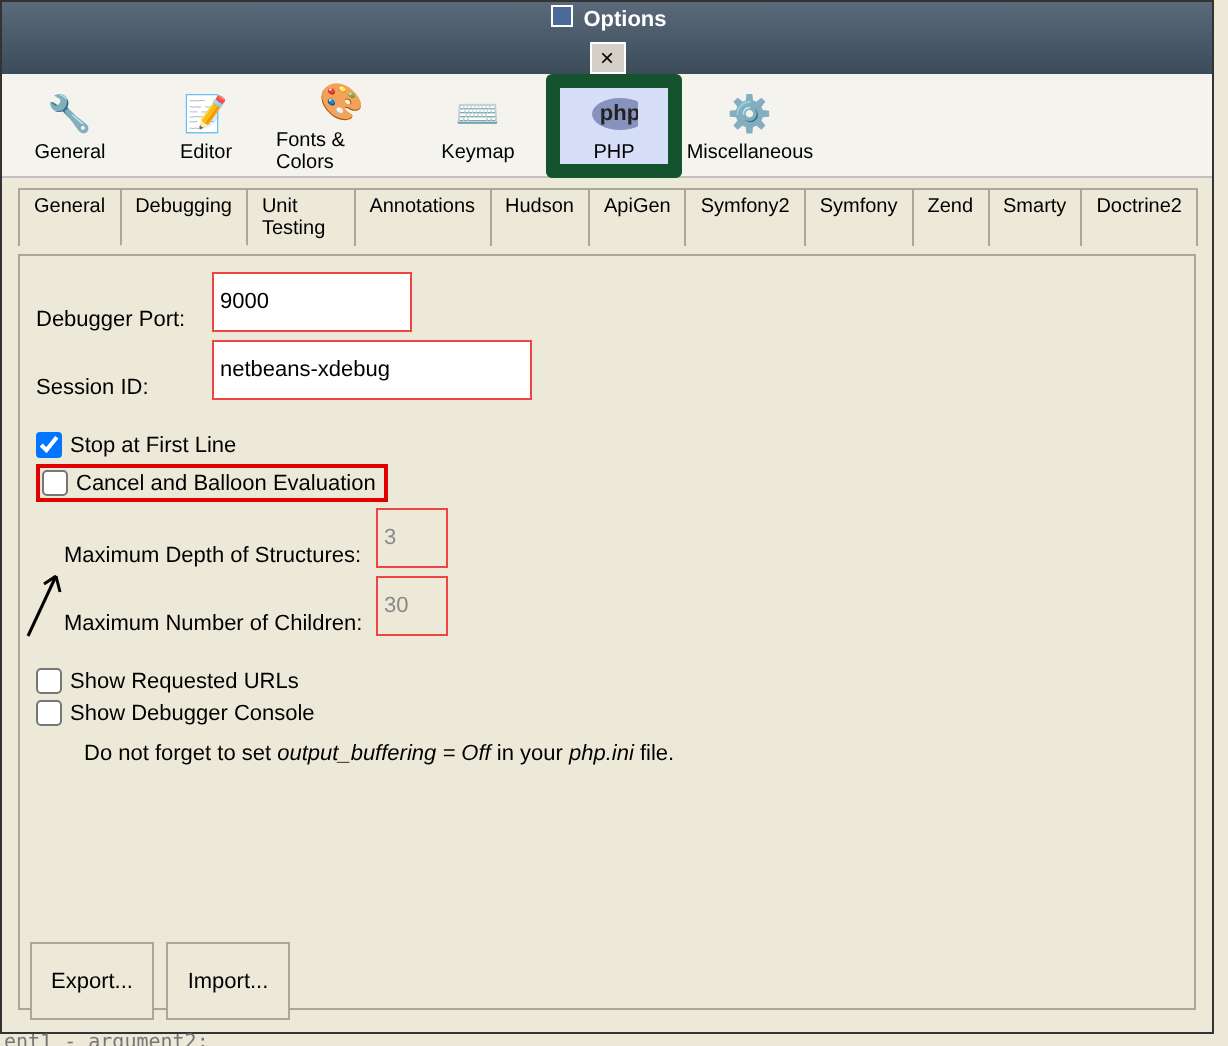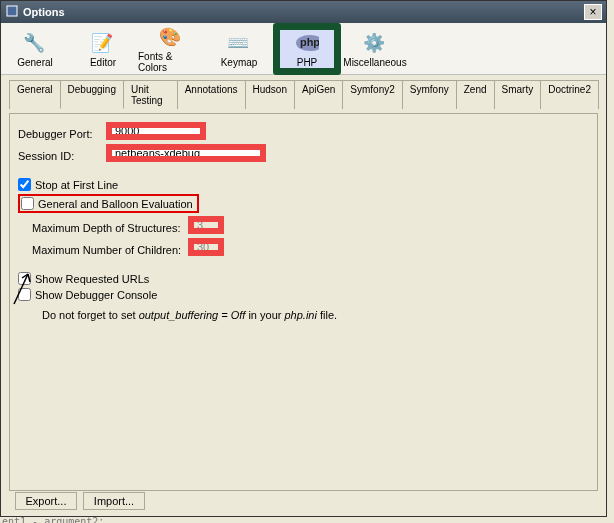--- a/index.html
+++ b/index.html
@@ -1,44 +1,44 @@
 <!DOCTYPE html>
 <html><head>
 <meta charset="utf-8">
 <style>
 * { box-sizing: border-box; margin: 0; padding: 0; font-family: Tahoma, Arial, sans-serif; font-size: 11px; }
 body { background: #ece9d8; width: 614px; height: 523px; position: relative; }
 .window { width: 607px; height: 517px; background: #ece9d8; border: 1px solid #333; position: relative; }
-.titlebar { height: 22px; background: linear-gradient(#5a6a7a, #3c4b5a); color: #fff; display: flex; align-items: center; padding: 0 4px; justify-content: space-between; }
+.titlebar { height: 36px; background: linear-gradient(#5a6a7a, #3c4b5a); color: #fff; display: flex; align-items: center; padding: 0 4px; justify-content: space-between; flex-direction: column; }
 .titlebar .title { display: flex; align-items: center; gap: 4px; font-weight: bold; }
 .titlebar .close { width: 18px; height: 16px; background: #d4d0c8; color: #000; text-align: center; line-height: 14px; border: 1px solid #fff; font-family: Arial; font-size: 12px; cursor: pointer; }
 .toolbar { height: 52px; background: #f4f3ee; border-bottom: 1px solid #c0c0c0; display: flex; }
 .tbitem { width: 68px; height: 52px; display: flex; flex-direction: column; align-items: center; justify-content: center; gap: 2px; cursor: pointer; border: 1px solid transparent; }
 .tbitem.selected { background: #d6dff7; border: 7px solid #14532d; border-radius: 3px; }
 .tbicon { width: 24px; height: 24px; display: flex; align-items: center; justify-content: center; font-size: 18px; }
 .tblabel { font-size: 10px; }
 .category-tabs { display: flex; margin: 4px 8px 0 8px; border-bottom: 1px solid #aca899; }
 .ctab { padding: 3px 7px; background: #ece9d8; border: 1px solid #aca899; border-bottom: none; margin-right: -1px; cursor: pointer; font-size: 10px; position: relative; top: 1px; }
 .ctab.active { background: #ece9d8; border-bottom: 1px solid #ece9d8; z-index: 2; }
 .panel { margin: 4px 8px; padding: 8px; border: 1px solid #aca899; background: #ece9d8; height: 378px; position: relative; }
 .row { display: flex; align-items: flex-end; margin-bottom: 4px; }
 .row label { width: 88px; }
-.row input[type=text] { border: 6px solid #ef4444; height: 18px; padding: 1px 3px; background: #fff; }
+.row input[type=text] { border: 1px solid #ef4444; height: 30px; padding: 1px 3px; background: #fff; }
 .row input.disabled { background: #ece9d8; color: #888; }
 .section-gap { height: 12px; }
 .chk-row { display: flex; align-items: center; gap: 4px; margin-bottom: 3px; }
 .chk-row input[type=checkbox] { width: 13px; height: 13px; }
 .indented { margin-left: 14px; }
 .highlight-red { border: 2px solid #e00000; padding: 1px 4px 1px 1px; display: inline-flex; align-items: center; gap: 4px; }
 .hint { margin-left: 24px; margin-top: 8px; }
 .hint i { font-style: italic; }
 .arrow { position: absolute; left: 0px; top: 152px; width: 24px; height: 40px; pointer-events: none; }
 .btnbar { position: absolute; left: 0; right: 0; bottom: 6px; display: flex; justify-content: space-between; padding: 0 14px; }
 .btnbar .left, .btnbar .right { display: flex; gap: 6px; }
-.btn { min-width: 62px; height: 18px; background: #ece9d8; border: 1px solid #aca899; cursor: pointer; font-size: 11px; padding: 0 8px; }
+.btn { min-width: 62px; height: 39px; background: #ece9d8; border: 1px solid #aca899; cursor: pointer; font-size: 11px; padding: 0 8px; }
 .extra-bottom { position: absolute; left: 2px; top: 516px; color: #777; font-family: monospace; font-size: 10px; }
 </style>
 </head>
 <body>
 
 <div class="window">
   <div class="titlebar">
     <div class="title">
       <span>
         <svg width="14" height="14">
@@ -113,21 +113,21 @@
 
     <div class="section-gap"></div>
 
     <div class="chk-row">
       <input type="checkbox" checked="" style="">
       <span>Stop at First Line</span>
     </div>
     <div class="chk-row">
       <span class="highlight-red">
         <input type="checkbox" style="">
-        <span>General and Balloon Evaluation</span>
+        <span>Cancel and Balloon Evaluation</span>
       </span>
     </div>
     <div class="row indented">
       <label style="width:156px">Maximum Depth of Structures:</label>
       <input type="text" class="disabled" disabled="" style="width: 36px;" value="3">
     </div>
     <div class="row indented">
       <label style="width:156px">Maximum Number of Children:</label>
       <input type="text" class="disabled" disabled="" style="width: 36px;" value="30">
     </div>

